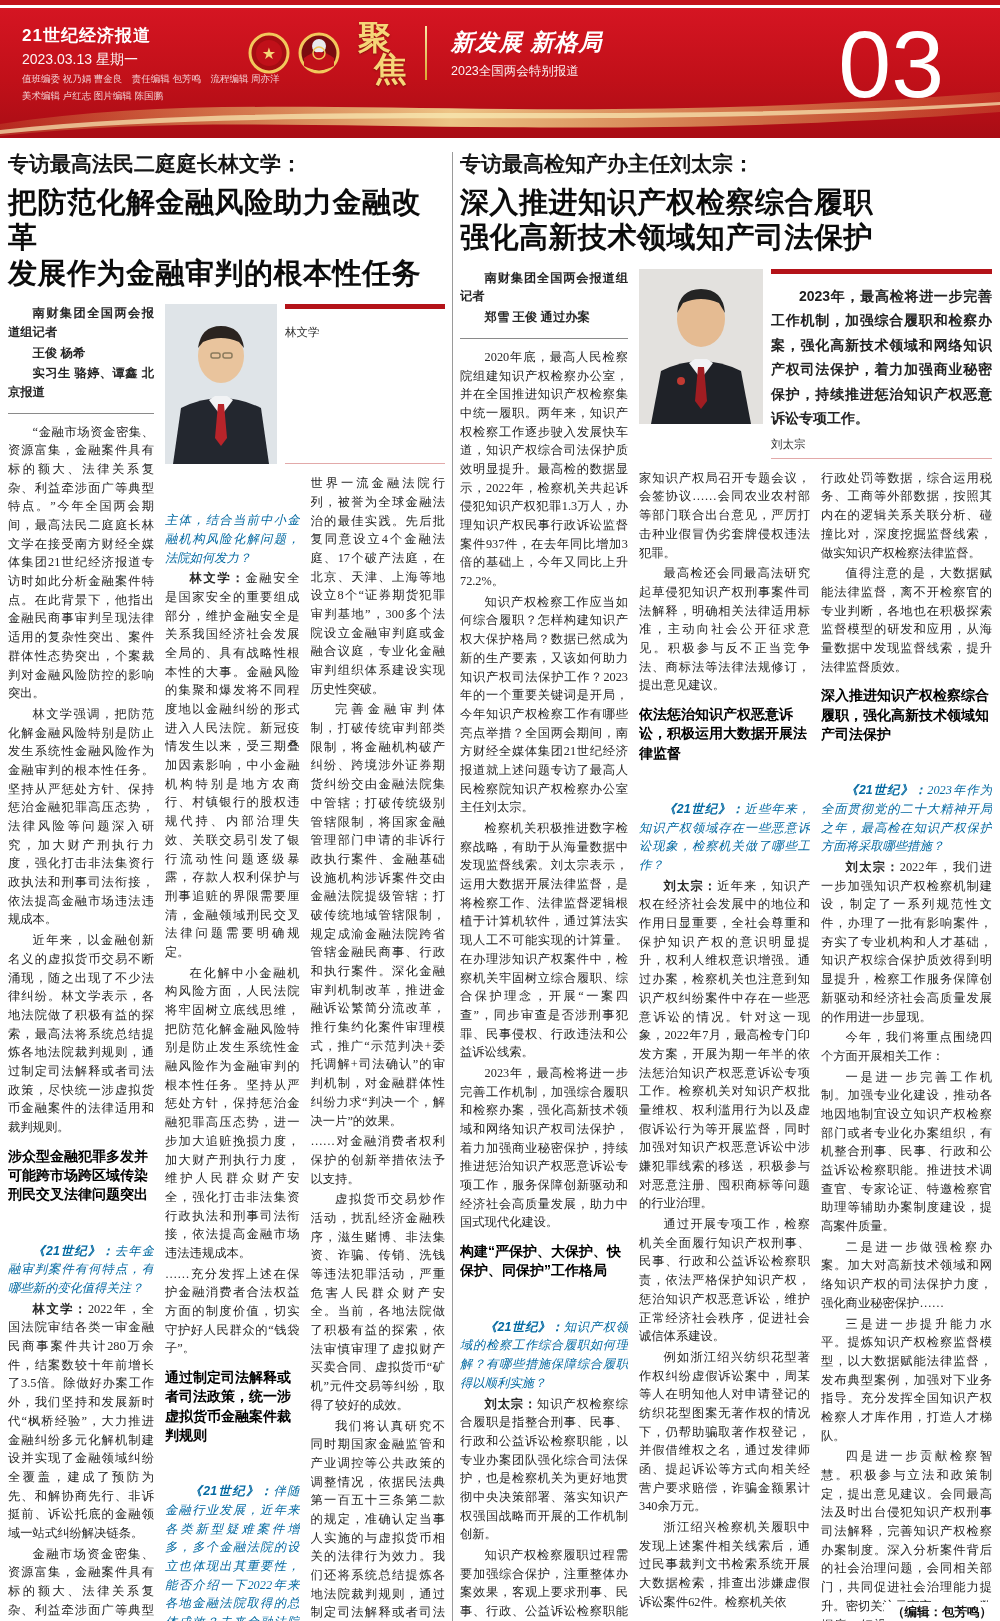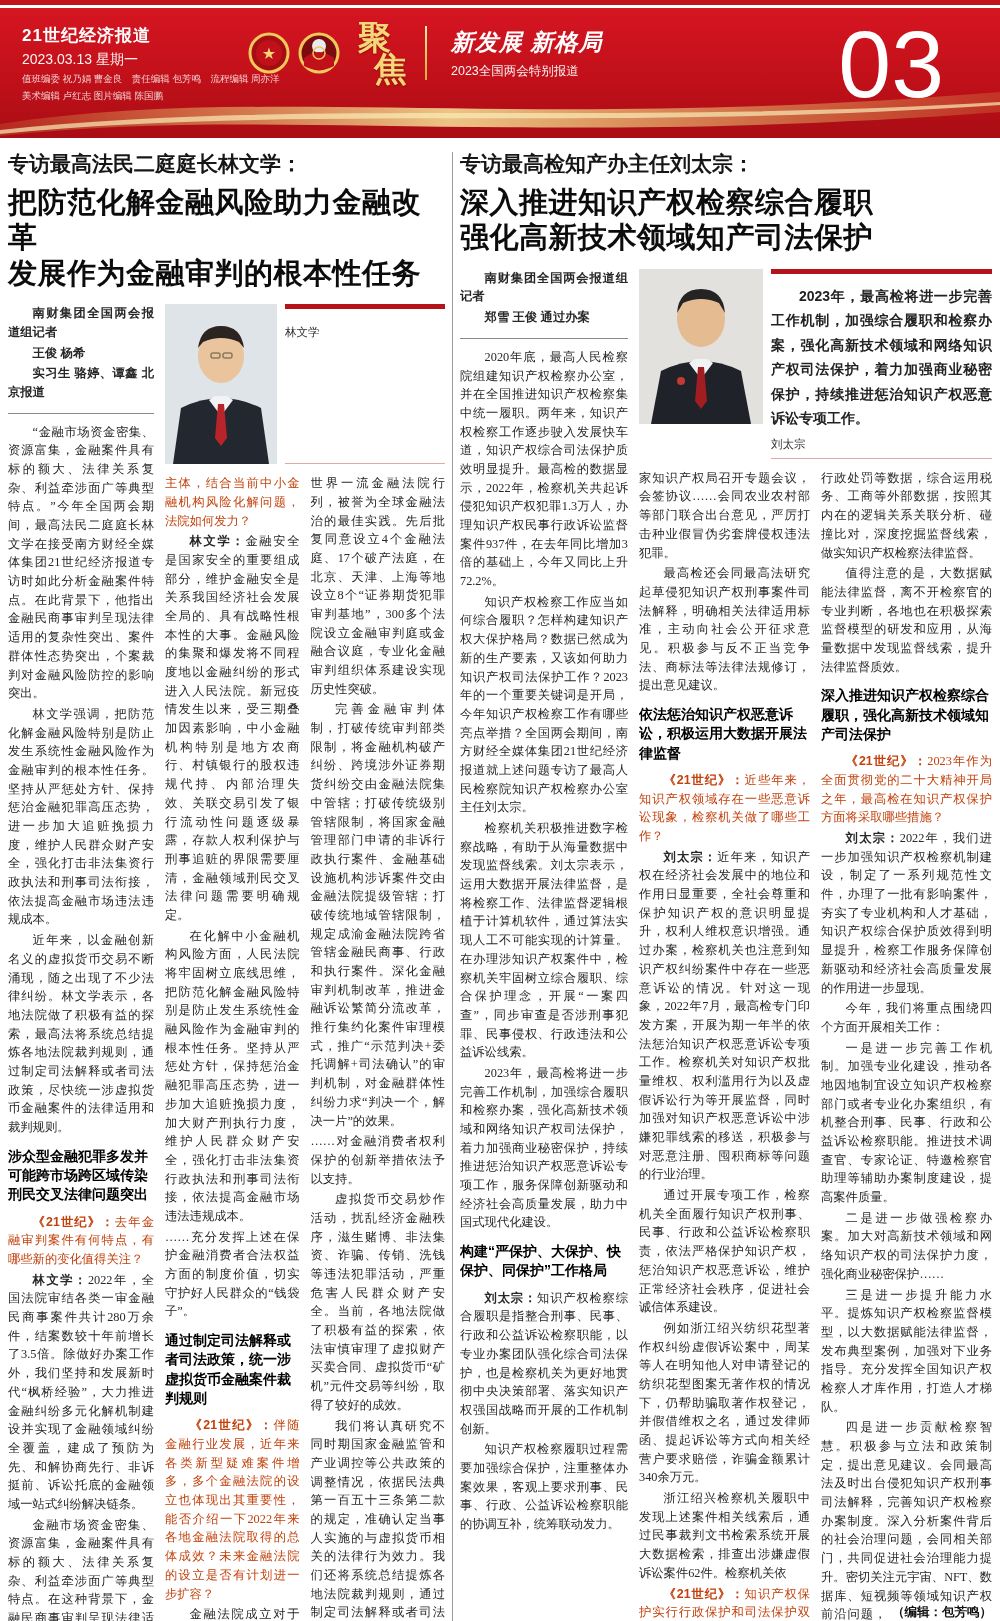--- a/index.html
+++ b/index.html
@@ -56,21 +56,21 @@
   .two-cols{display:flex;gap:11px;flex:1;overflow:hidden;min-height:0;}
   .two-cols .ncol{flex:1;}
   
   .byline-box{font-family:"Liberation Sans",sans-serif;border-bottom:1px solid #8a8a8a;
               padding-bottom:9px;margin-bottom:9px;}
   .byline-box p{margin:0;font-size:12.5px;font-weight:700;line-height:1.65;text-indent:0;
                 text-align:left;font-family:"Liberation Sans",sans-serif;}
   .ncol p{font-size:12.3px;line-height:1.52;text-align:justify;text-indent:2em;
           margin:0 0 2px 0;color:#272727;}
   .ncol p.cont{text-indent:0;}
-  .ncol p.q{color:#c2410c;}
+  .ncol p.q{font-style:italic;color:#0369a1;margin-top:37px;}
   .ncol p b{font-family:"Liberation Sans",sans-serif;}
   .ncol h3{font-size:14px;font-weight:900;line-height:1.38;margin:10px 0 8px 0;color:#000;
            font-family:"Liberation Sans",sans-serif;text-align:left;}
   .note-editor{position:absolute;bottom:0;right:0;color:#111;font-weight:700;font-size:12.5px;
                background:#fff;padding:2px 0 0 8px;font-family:"Liberation Sans",sans-serif;}
 </style>
 </head>
 <body>
 
 <div class="page">
@@ -132,21 +132,21 @@
         </div>
         <div class="body-grid">
           <div class="ncol c1">
             <div class="byline-box">
                 <p class="bl">南财集团全国两会报道组记者</p>
                 <p class="bl">王俊 杨希</p>
                 <p class="bl">实习生 骆婷、谭鑫 北京报道</p>
               </div>
             <div>
                 <p class="p">“金融市场资金密集、资源富集，金融案件具有标的额大、法律关系复杂、利益牵涉面广等典型特点。”今年全国两会期间，最高法民二庭庭长林文学在接受南方财经全媒体集团21世纪经济报道专访时如此分析金融案件特点。在此背景下，他指出金融民商事审判呈现法律适用的复杂性突出、案件群体性态势突出，个案裁判对金融风险防控的影响突出。</p>
-                <p class="p">林文学强调，把防范化解金融风险特别是防止发生系统性金融风险作为金融审判的根本性任务。坚持从严惩处方针、保持惩治金融犯罪高压态势，进一步加大追赃挽损力度，维护人民群众财产安全，强化打击非法集资行政执法和刑事司法衔接，依法提高金融市场违法违规成本。</p>
+                <p class="p">林文学强调，把防范化解金融风险特别是防止发生系统性金融风险作为金融审判的根本性任务。坚持从严惩处方针、保持惩治金融犯罪高压态势，法律风险等问题深入研究，加大财产刑执行力度，强化打击非法集资行政执法和刑事司法衔接，依法提高金融市场违法违规成本。</p>
                 <p class="p">近年来，以金融创新名义的虚拟货币交易不断涌现，随之出现了不少法律纠纷。林文学表示，各地法院做了积极有益的探索，最高法将系统总结提炼各地法院裁判规则，通过制定司法解释或者司法政策，尽快统一涉虚拟货币金融案件的法律适用和裁判规则。</p>
                 <h3>涉众型金融犯罪多发并可能跨市场跨区域传染 刑民交叉法律问题突出</h3>
                 <p class="q"><b>《21世纪》：</b>去年金融审判案件有何特点，有哪些新的变化值得关注？</p>
                 <p class="a"><b>林文学：</b>2022年，全国法院审结各类一审金融民商事案件共计280万余件，结案数较十年前增长了3.5倍。除做好办案工作外，我们坚持和发展新时代“枫桥经验”，大力推进金融纠纷多元化解机制建设并实现了金融领域纠纷全覆盖，建成了预防为先、和解协商先行、非诉挺前、诉讼托底的金融领域一站式纠纷解决链条。</p>
                 <p class="p">金融市场资金密集、资源富集，金融案件具有标的额大、法律关系复杂、利益牵涉面广等典型特点。在这种背景下，金融民商事审判呈现法律适用的复杂性更加突出，案件群体性态势更加突出，个案裁判对金融风险防控的影响更加突出等显著特征。我们清醒地认识到，我国经济恢复的基础尚不牢固，需求收缩、供给冲击、预期转弱三重压力仍然较大，一些风险隐患可能……</p>
               </div>
           </div>
           <div class="lwrap">
             <div class="media-row">
               <div class="photo-box" style="width:112px;height:160px;">
@@ -205,20 +205,21 @@
             <div class="byline-box">
                 <p class="bl">南财集团全国两会报道组记者</p>
                 <p class="bl">郑雪 王俊 通过办案</p>
               </div>
             <div>
                 <p class="p">2020年底，最高人民检察院组建知识产权检察办公室，并在全国推进知识产权检察集中统一履职。两年来，知识产权检察工作逐步驶入发展快车道，知识产权综合司法保护质效明显提升。最高检的数据显示，2022年，检察机关共起诉侵犯知识产权犯罪1.3万人，办理知识产权民事行政诉讼监督案件937件，在去年同比增加3倍的基础上，今年又同比上升72.2%。</p>
                 <p class="p">知识产权检察工作应当如何综合履职？怎样构建知识产权大保护格局？数据已然成为新的生产要素，又该如何助力知识产权司法保护工作？2023年的一个重要关键词是开局，今年知识产权检察工作有哪些亮点举措？全国两会期间，南方财经全媒体集团21世纪经济报道就上述问题专访了最高人民检察院知识产权检察办公室主任刘太宗。</p>
                 <p class="p">检察机关积极推进数字检察战略，有助于从海量数据中发现监督线索。刘太宗表示，运用大数据开展法律监督，是将检察工作、法律监督逻辑根植于计算机软件，通过算法实现人工不可能实现的计算量。在办理涉知识产权案件中，检察机关牢固树立综合履职、综合保护理念，开展“一案四查”，同步审查是否涉刑事犯罪、民事侵权、行政违法和公益诉讼线索。</p>
                 <p class="p">2023年，最高检将进一步完善工作机制，加强综合履职和检察办案，强化高新技术领域和网络知识产权司法保护，着力加强商业秘密保护，持续推进惩治知识产权恶意诉讼专项工作，服务保障创新驱动和经济社会高质量发展，助力中国式现代化建设。</p>
                 <h3>构建“严保护、大保护、快保护、同保护”工作格局</h3>
+                <p class="q"><b>《21世纪》：</b>知识产权领域的检察工作综合履职如何理解？有哪些措施保障综合履职得以顺利实施？</p>
                 <p class="a"><b>刘太宗：</b>知识产权检察综合履职是指整合刑事、民事、行政和公益诉讼检察职能，以专业办案团队强化综合司法保护，也是检察机关为更好地贯彻中央决策部署、落实知识产权强国战略而开展的工作机制创新。</p>
                 <p class="p">知识产权检察履职过程需要加强综合保护，注重整体办案效果，客观上要求刑事、民事、行政、公益诉讼检察职能的协调互补，统筹联动发力。</p>
               </div>
           </div>
           <div class="rwrap">
             <div class="media-row">
               <div class="photo-box" style="width:124px;height:155px;">
                 <svg width="124" height="155" viewBox="0 0 124 155">
                   <rect width="124" height="155" fill="#e3e1de"></rect>
                   <ellipse cx="62" cy="50" rx="24" ry="28" fill="#e5bb92"></ellipse>

